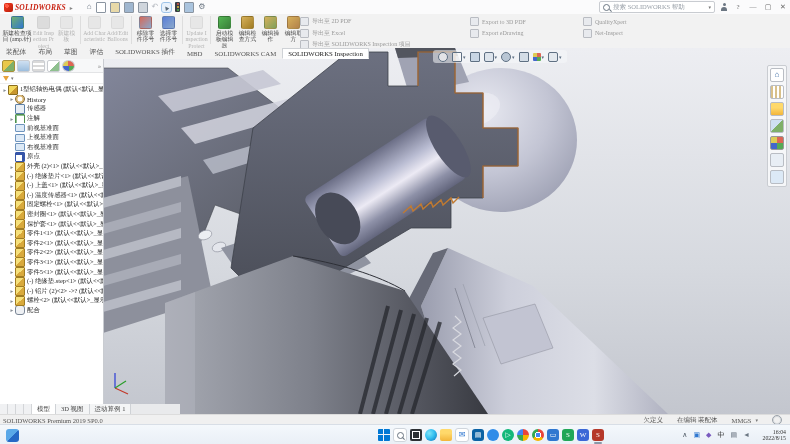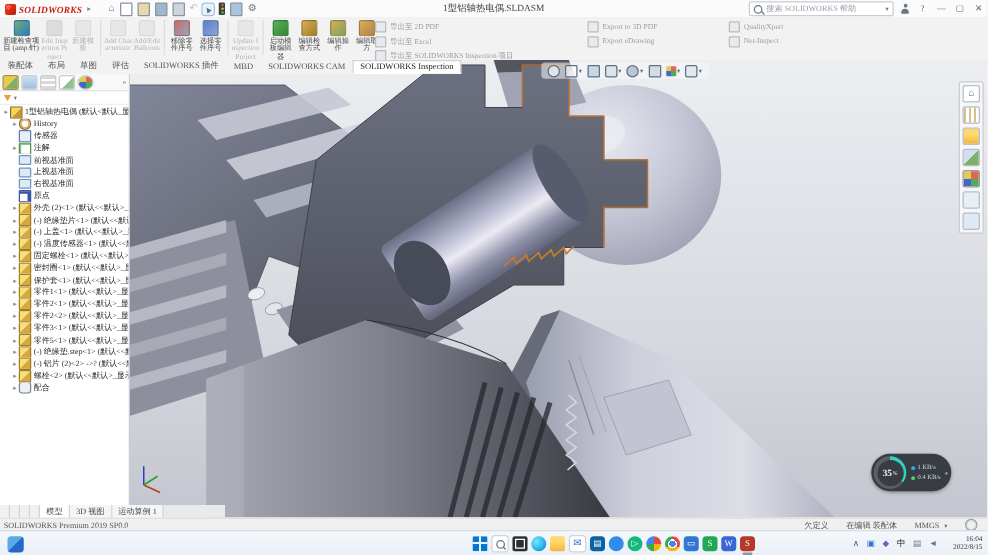--- a/index.html
+++ b/index.html
@@ -167,21 +167,20 @@
       <span class="qi" style="color:#b9bdc4;">↶</span>
       <span class="sel"><span style="display:inline-block;transform:rotate(-35deg);font-size:7px;color:#5a6b7a;">▲</span></span>
       <span class="tl">
           <i style="background:#e05545;"></i>
           <i style="background:#e8c13a;"></i>
           <i style="background:#53b653;"></i>
         </span>
       <span class="box" style="background:#aac4de;"></span>
       <span class="qi">⚙</span>
     </div>
-    <div id="doc-title" class="abs">1型铝轴热电偶.SLDASM</div>
     <div id="tb-right" class="abs">
       <div id="searchbox">
         <span class="mag"></span>
         <span>搜索 SOLIDWORKS 帮助</span>
         <span style="margin-left:auto;color:#777;font-size:5px;">▾</span>
       </div>
       <span class="person"></span>
       <span class="winctl">?</span>
       <span class="winctl">—</span>
       <span class="winctl">▢</span>
@@ -425,39 +424,20 @@
       <span class="tpi">⌂</span>
       <span class="tpi" style="color:#8a6d3b;background:repeating-linear-gradient(90deg,#d8c08a 0 2px,#fff 2px 4px);"></span>
       <span class="tpi" style="background:linear-gradient(180deg,#ffd96b 40%,#f3b53a);"></span>
       <span class="tpi" style="background:linear-gradient(135deg,#cfe0f2 50%,#7fb069 50%);"></span>
       <span class="tpi ball"></span>
       <span class="tpi" style="background:#e8eef5;"></span>
       <span class="tpi" style="background:#dce9f6;"></span>
     </div>
 
     
-    <div id="netov" class="abs">
-      <div id="ring">
-        <div class="inner">
-            <span>35</span>
-            <small>%</small>
-          </div>
-      </div>
-      <div id="netrows">
-        <div class="nrow">
-            <span class="dot" style="background:#4aa3ff;"></span>
-            <span>1 KB/s</span>
-          </div>
-        <div class="nrow">
-            <span class="dot" style="background:#57d06a;"></span>
-            <span>0.4 KB/s</span>
-          </div>
-      </div>
-      <span id="netcaret">◂</span>
-    </div>
   </div>
 
   <div id="leftpanel" class="abs">
     <div id="ptabs">
       <span class="ptab t0"></span>
       <span class="ptab t1"></span>
       <span class="ptab t2"></span>
       <span class="ptab t3"></span>
       <span class="ptab t4"></span>
       <span class="povf">»</span>

